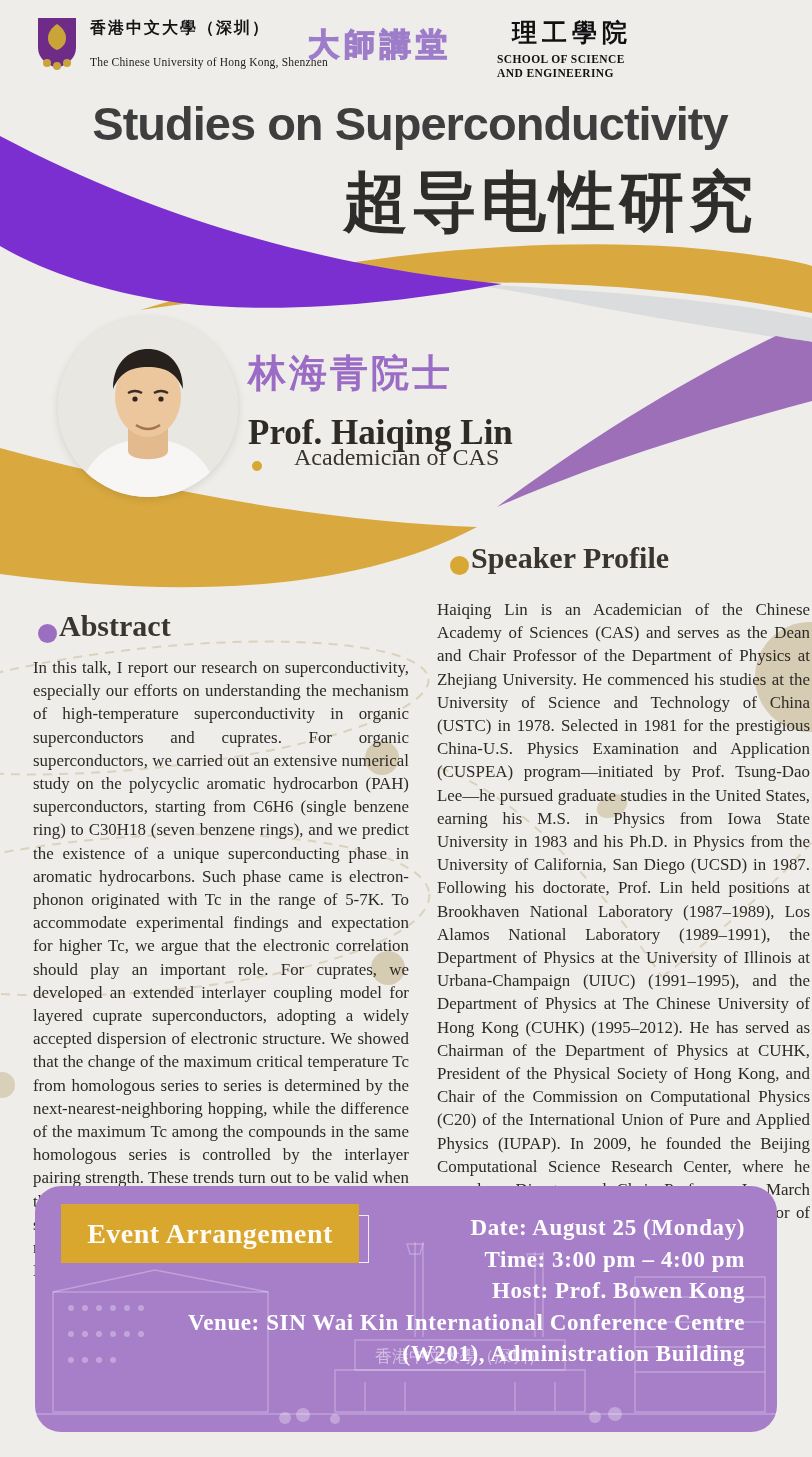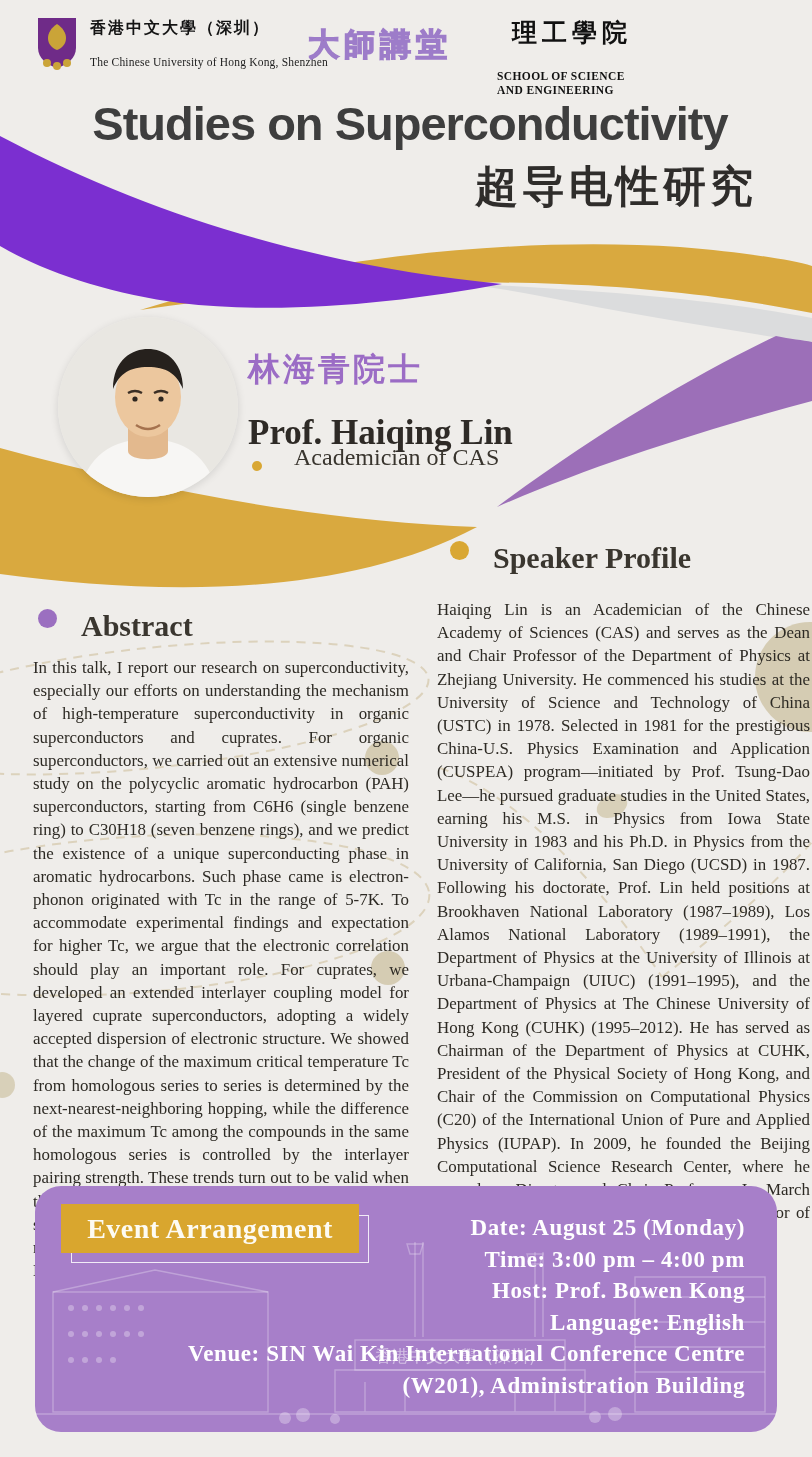--- a/index.html
+++ b/index.html
@@ -15,60 +15,60 @@
 
   
   .hdr-cuhk{left:34px;top:16px;display:flex;align-items:center;gap:10px;}
   .cuhk-text .zh{font-size:16px;letter-spacing:2px;color:#141414;font-weight:600;}
   .cuhk-text .en{font-size:11.5px;color:#1d1d1d;margin-top:17px;letter-spacing:.2px;}
   .series{left:308px;top:24px;font-size:31px;font-weight:800;letter-spacing:5px;
     color:#be185d;-webkit-text-stroke:1.4px #9d7cc9;text-stroke:1.4px #9d7cc9;
     font-family:"Liberation Sans",sans-serif;}
   .school{left:497px;top:16px;}
   .school .zh{font-size:25px;font-weight:700;letter-spacing:5px;color:#111;margin-left:15px;}
-  .school .en{font-size:11.5px;font-weight:700;letter-spacing:.4px;color:#111;line-height:14px;margin-top:20px;}
+  .school .en{font-size:11.5px;font-weight:700;letter-spacing:.4px;color:#111;line-height:14px;margin-top:3px;}
 
   
   .title-en{left:4px;top:96px;width:812px;text-align:center;
     font-family:"Liberation Sans",sans-serif;font-weight:700;font-size:47px;
     letter-spacing:-1px;color:#3e3e3e;}
   .title-zh{left:0;top:158px;width:757px;text-align:right;
-    font-weight:700;font-size:43px;letter-spacing:4px;color:#2f2d2b;}
+    font-weight:700;font-size:65px;letter-spacing:4px;color:#2f2d2b;}
 
   
   .photo{left:58px;top:317px;width:180px;height:180px;border-radius:50%;overflow:hidden;
     box-shadow:0 2px 8px rgba(0,0,0,.12);}
   .name-zh{left:248px;top:348px;font-family:"Liberation Sans",sans-serif;
-    font-weight:700;font-size:32px;letter-spacing:3px;color:#9b6cc5;}
+    font-weight:700;font-size:38px;letter-spacing:3px;color:#9b6cc5;}
   .name-en{left:248px;top:388px;font-weight:700;font-size:35px;color:#2e2a26;margin-top:25px;}
   .affil-row{left:252px;top:444px;display:flex;align-items:flex-end;gap:32px;}
   .dot{border-radius:50%;display:inline-block;}
   .dot-gold-sm{width:10px;height:10px;background:#d9a733;}
   .affil-text{font-size:24px;color:#39352e;}
 
   
-  .heading-row{display:flex;align-items:flex-start;gap:24px;}
+  .heading-row{display:flex;align-items:flex-end;gap:2px;}
   .sp-heading{left:450px;top:541px;}
   .ab-heading{left:38px;top:609px;}
   .dot-gold{width:19px;height:19px;background:#d9a733;}
   .dot-purple{width:19px;height:19px;background:#9b6fc0;}
   .h-text{font-size:30px;font-weight:700;color:#3a362f;}
 
   
   .abstract-body{left:33px;top:656px;width:376px;font-size:16.9px;line-height:23.2px;
     text-align:justify;color:#2d2a24;}
   .profile-body{left:437px;top:598px;width:373px;font-size:16.9px;line-height:23.2px;
     text-align:justify;color:#2d2a24;}
 
   
   .event-box{left:35px;top:1186px;width:742px;height:246px;background:#a77fc9;
     border-radius:26px;z-index:1;}
   .badge-outline{position:absolute;left:36px;top:29px;width:296px;height:46px;
     border:1.5px solid rgba(255,255,255,.85);}
-  .badge{position:absolute;left:26px;top:18px;width:298px;height:49px;background:#d9a62e;
+  .badge{position:absolute;left:26px;top:18px;width:298px;height:59px;background:#d9a62e;
     display:flex;align-items:center;justify-content:center;
     font-size:28px;font-weight:700;color:#fdfbf3;letter-spacing:.5px;}
   .event-lines{position:absolute;right:32px;top:26px;width:700px;text-align:right;
     font-size:23px;font-weight:700;color:#ffffff;line-height:31.5px;letter-spacing:.6px;}
   .wm{position:absolute;left:0;bottom:0;width:742px;height:210px;pointer-events:none;}
 </style>
 </head>
 <body>
 
 <svg id="decor-svg" viewBox="0 0 812 1457">
@@ -195,17 +195,16 @@
         <circle cx="300" cy="197" r="5"></circle>
     </g>
     <text x="425" y="140" text-anchor="middle" font-size="17" fill="rgba(255,255,255,0.5)">香港中文大學（深圳）</text>
   </svg>
   <div class="badge-outline"></div>
   <div class="badge">Event Arrangement</div>
   <div class="event-lines">
     <div>Date: August 25 (Monday)</div>
     <div>Time: 3:00 pm – 4:00 pm</div>
     <div>Host: Prof. Bowen Kong</div>
-    <div>Language: English</div>
     <div>Venue: SIN Wai Kin International Conference Centre</div>
     <div>(W201), Administration Building</div>
   </div>
 </div>
 
 </body></html>

